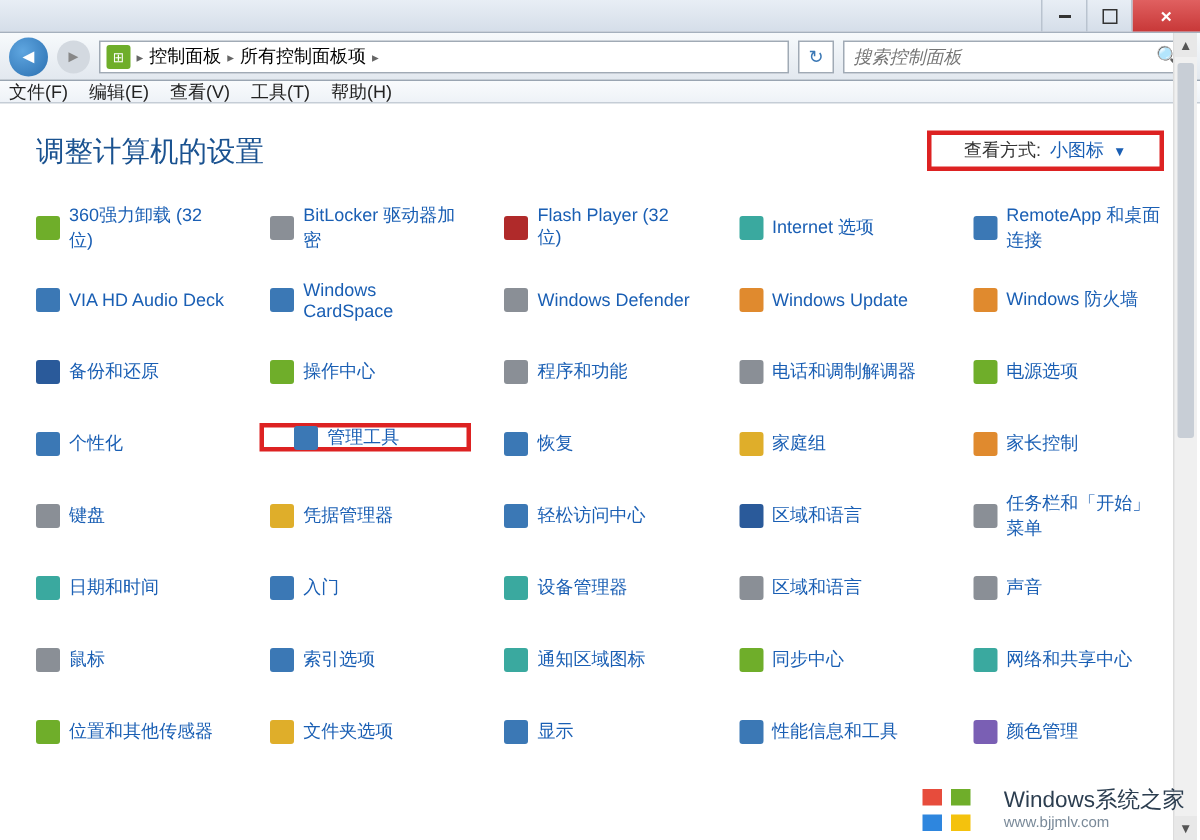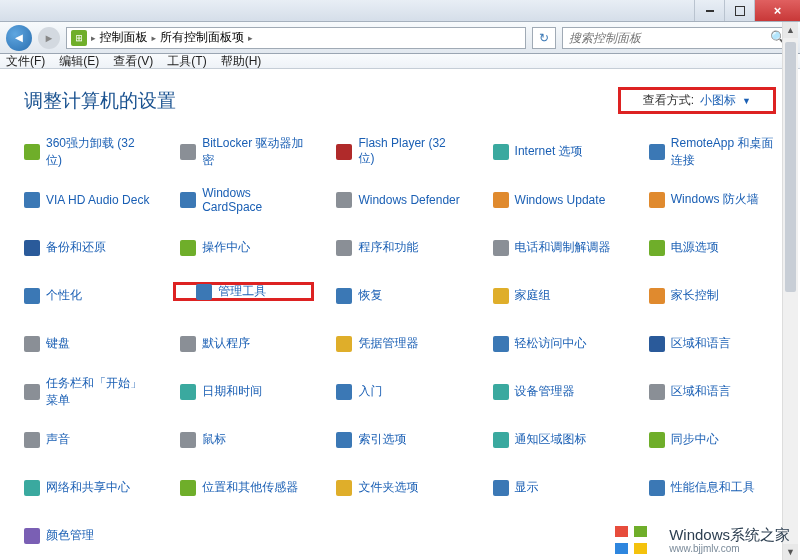--- a/index.html
+++ b/index.html
@@ -35,21 +35,21 @@
 
 .grid { display: grid; grid-template-columns: repeat(5, 1fr); column-gap: 8px; row-gap: 7px; gap: 29px; }
 .item { display: flex; align-items: center; gap: 6px; font-size: 12px; color: #1a5fb4; height: 19px; }
 .item .ico { width: 16px; height: 16px; border-radius: 2px; flex-shrink: 0; display: flex; align-items: center; justify-content: center; font-size: 10px; color: #fff; }
 .item.highlight { border: 3px solid #d22; padding: 1px 20px; margin: -4px -7px; }
 
 .scrollbar { position: absolute; right: 2px; top: 22px; bottom: 0; width: 16px; background: #f0f0f0; border-left: 1px solid #ddd; }
 .scrollbar .arrow { height: 16px; display: flex; align-items: center; justify-content: center; font-size: 9px; color: #555; background: #e8e8e8; }
 .scrollbar .thumb { position: absolute; top: 20px; left: 2px; right: 2px; height: 250px; background: #c8ced6; border-radius: 2px; }
 
-.watermark { position: absolute; right: 10px; bottom: 6px; display: flex; align-items: flex-end; gap: 22px; }
+.watermark { position: absolute; right: 10px; bottom: 6px; display: flex; align-items: flex-start; gap: 22px; }
 .watermark .logo { width: 32px; height: 28px; position: relative; }
 .watermark .logo .pane { position: absolute; width: 13px; height: 11px; }
 .watermark .logo .r { background: #e74c3c; left: 0; top: 0; }
 .watermark .logo .g { background: #6fae2a; right: 0; top: 0; }
 .watermark .logo .b { background: #2e86de; left: 0; bottom: 0; }
 .watermark .logo .y { background: #f4c20d; right: 0; bottom: 0; }
 .watermark .txt { display: flex; flex-direction: column; line-height: 1.1; }
 .watermark .t1 { font-size: 15px; color: #2c3e50; }
 .watermark .t2 { font-size: 10px; color: #7a8a99; }
 
@@ -180,24 +180,20 @@
       </div>
       <div class="item">
         <span class="ico c-orange"></span>
         <span>家长控制</span>
       </div>
       <div class="item">
         <span class="ico c-gray"></span>
         <span>键盘</span>
       </div>
       <div class="item">
-        <span class="ico c-gray"></span>
-        <span>默认程序</span>
-      </div>
-      <div class="item">
         <span class="ico c-yellow"></span>
         <span>凭据管理器</span>
       </div>
       <div class="item">
         <span class="ico c-blue"></span>
         <span>轻松访问中心</span>
       </div>
       <div class="item">
         <span class="ico c-dblue"></span>
         <span>区域和语言</span>

